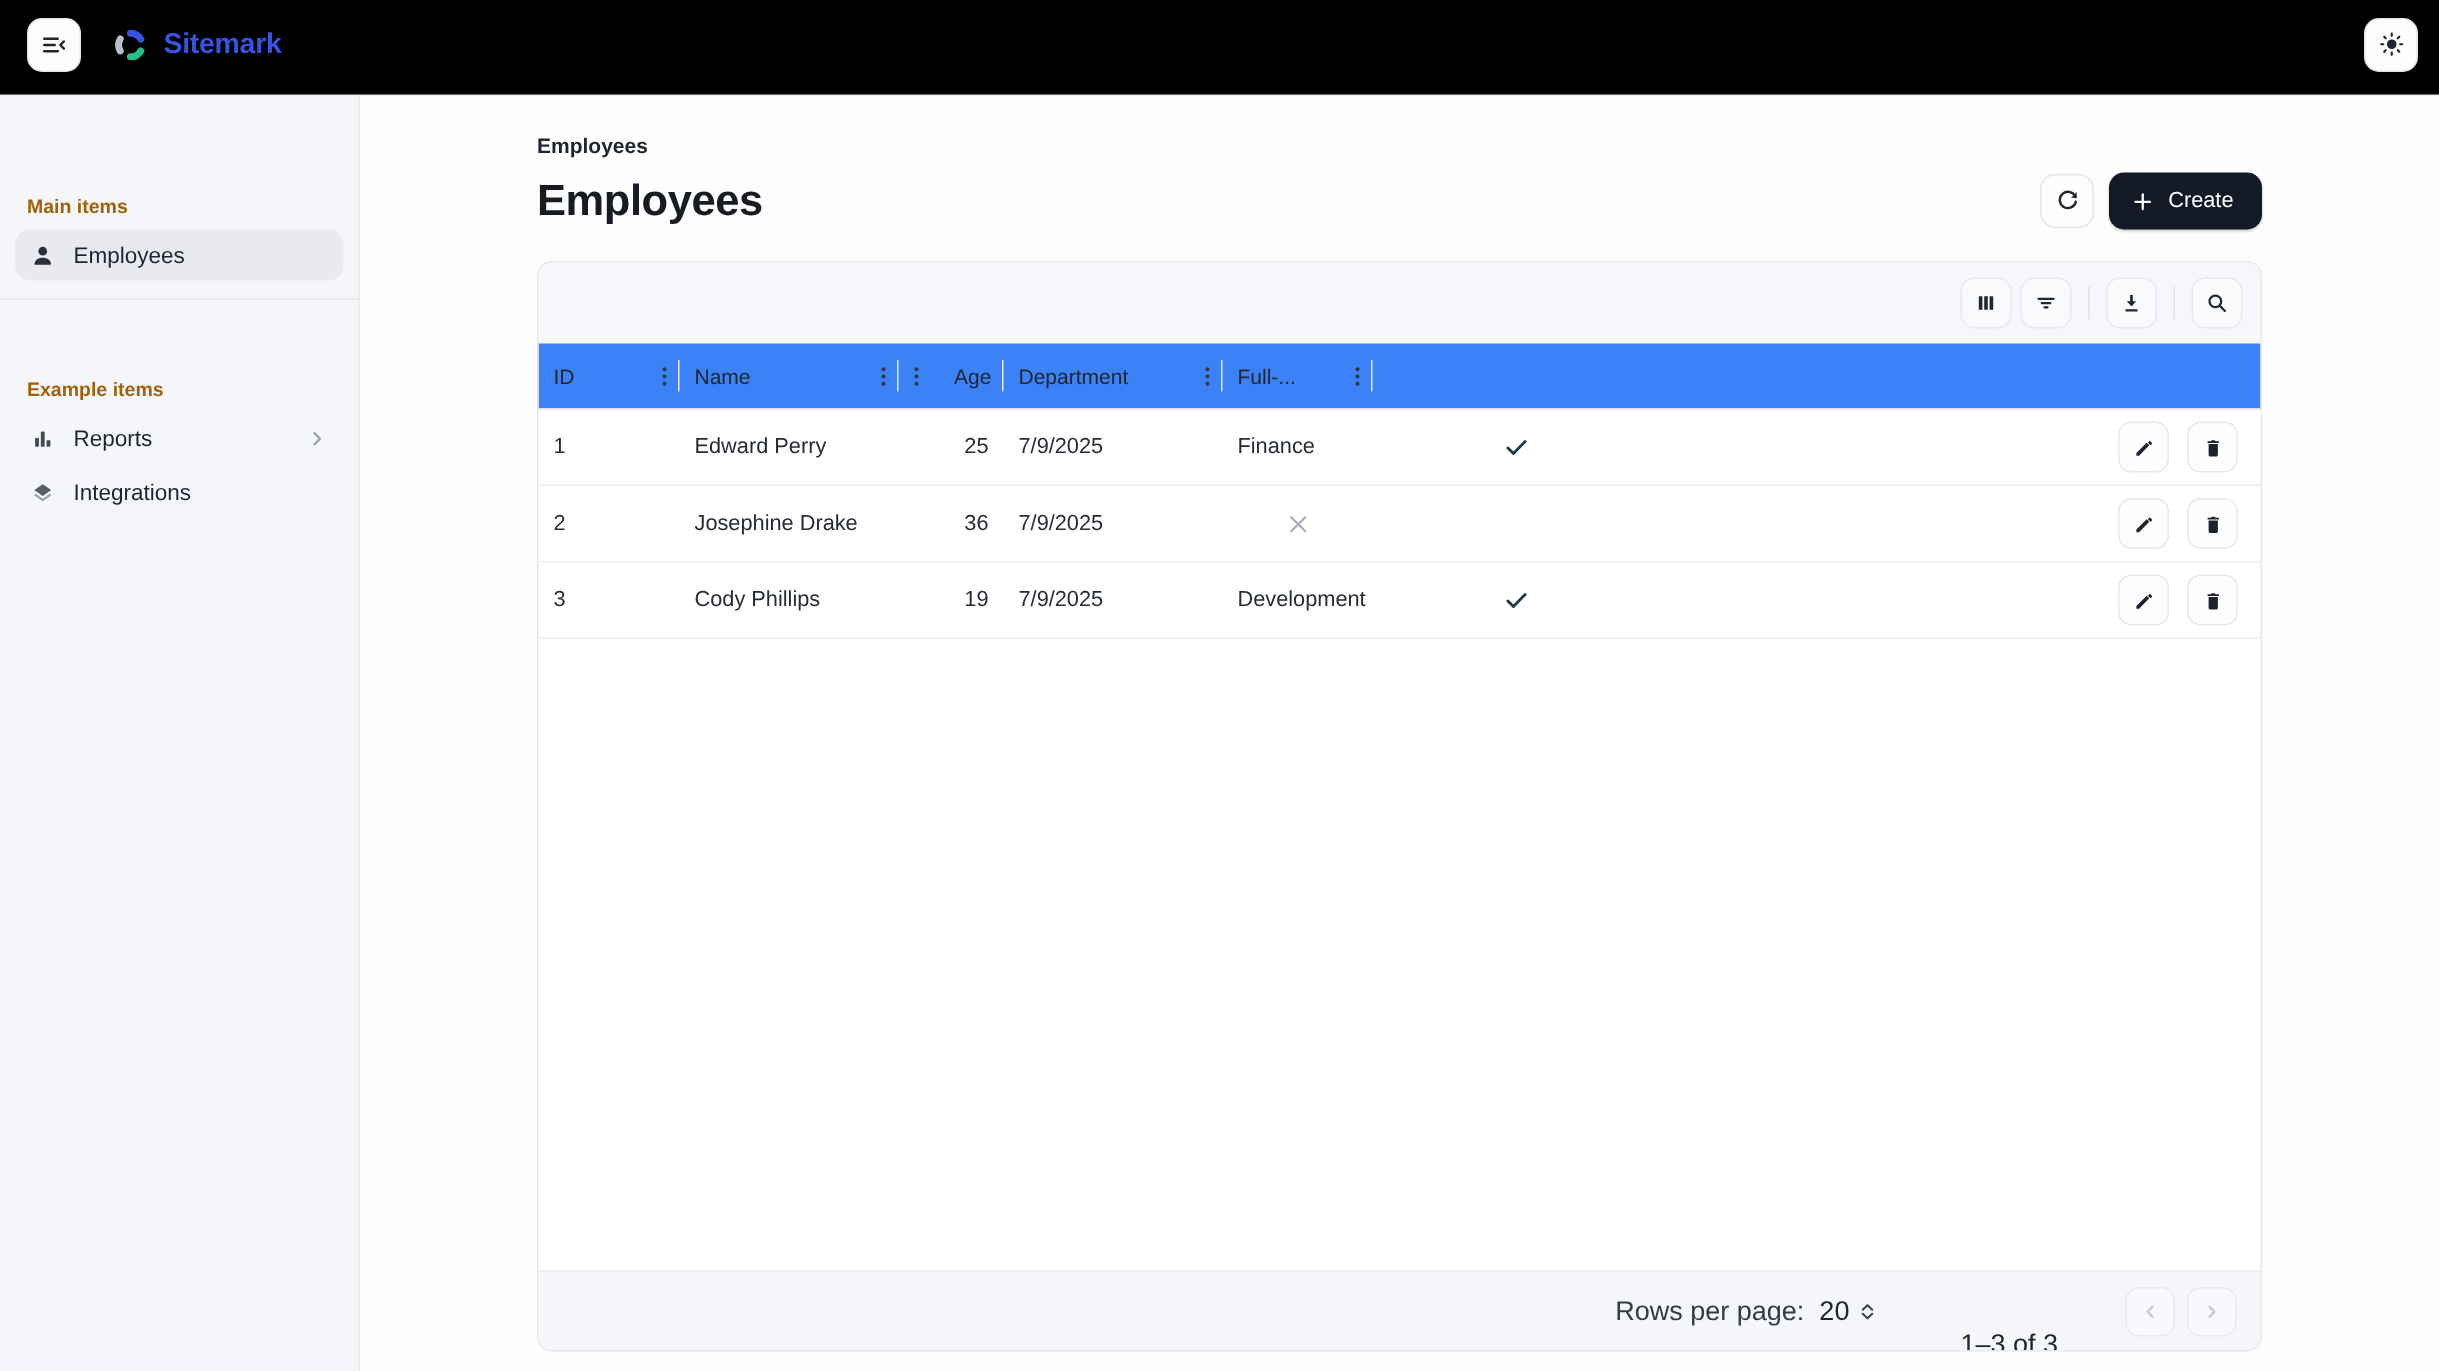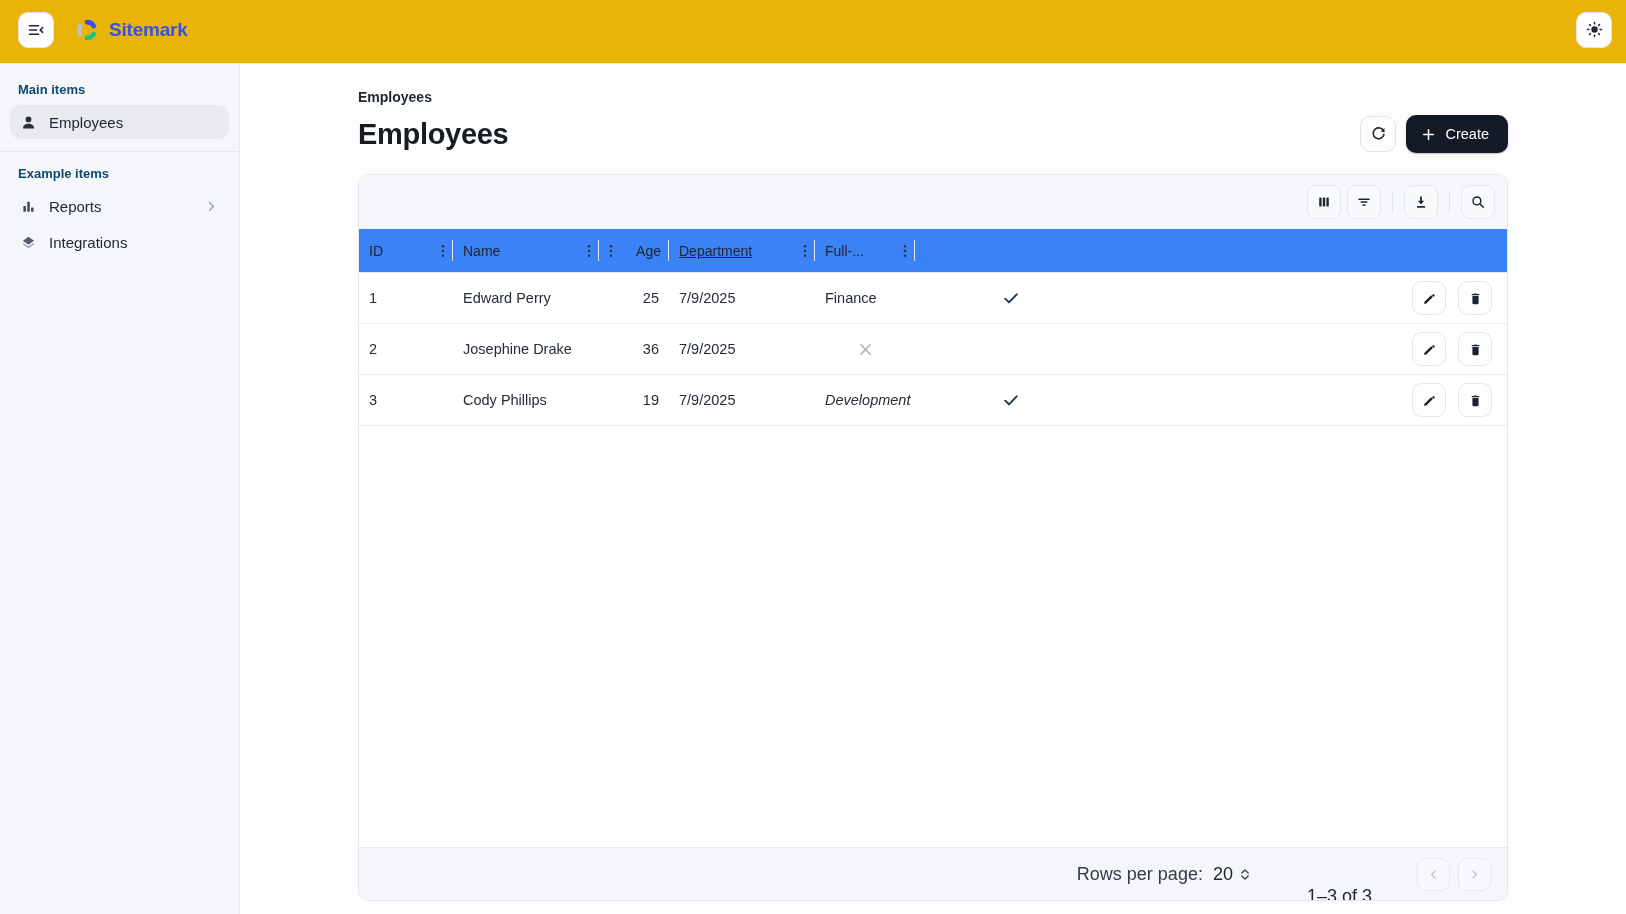--- a/index.html
+++ b/index.html
@@ -6,21 +6,21 @@
   html, body { margin: 0; padding: 0; }
   body {
     width: 1626px; height: 914px; overflow: hidden;
     font-family: "Liberation Sans", sans-serif;
     background: #fdfdfe; color: #21262e;
   }
   svg { display: block; }
 
   
   .topbar {
-    height: 64px; background: #eab308; border-bottom: 1px solid #e7eaf0;
+    height: 64px; background: #000000; border-bottom: 1px solid #e7eaf0;
     display: flex; align-items: center; padding: 0 14px 4px 18px; gap: 12px;
   }
   .sq-btn {
     width: 36px; height: 36px; border: 1px solid #e2e5ec; border-radius: 10px;
     background: #fdfdfe; display: flex; align-items: center; justify-content: center;
     color: #21262e; cursor: pointer; padding: 0;
   }
   .brand { display: flex; align-items: center; gap: 9px; margin-left: 8px; cursor: pointer; }
   .brand-name {
     color: var(--accent, #3654e3); font-weight: 800; font-size: 19px; letter-spacing: -0.2px;
@@ -30,22 +30,23 @@
   .arc-gray  { stroke: #b9c0ca; }
   .topbar-spacer { flex: 1; }
 
   
   .shell { display: flex; height: 850px; }
   .sidebar {
     width: 240px; background: #f5f6fa; border-right: 1px solid #e7eaf0;
     padding: 14px 10px; flex-shrink: 0;
   }
   .section-label {
-    font-size: 13px; font-weight: 700; color: #0c4a6e;
+    font-size: 13px; font-weight: 700; color: #a16207;
     padding: 4px 8px 8px 8px;
+    margin-top: 48px;
   }
   .nav-item {
     display: flex; align-items: center; gap: 12px; height: 34px;
     padding: 0 10px; border-radius: 10px; font-size: 15px; color: #1d2530;
     cursor: pointer; margin-bottom: 2px;
   }
   .nav-item.selected { background: var(--selected-item-bg, #e9eaef); }
   .nav-icon { display: flex; color: #2a3039; }
   .nav-chevron { margin-left: auto; display: flex; color: #9aa2ae; }
   .nav-divider { border-top: 1px solid #e4e6ec; margin: 12px -10px 10px -10px; }
@@ -311,21 +312,21 @@
             <div class="hcell num" style="width: 70px;">
               <span class="hkebab">
                 <svg class="kebab" width="4" height="14" viewBox="0 0 4 14">
                   <circle cx="2" cy="2.2" r="1.3"></circle>
                   <circle cx="2" cy="7" r="1.3"></circle>
                   <circle cx="2" cy="11.8" r="1.3"></circle>
                 </svg>
               </span>
               <span class="hlabel">Age</span>
             </div>
-            <div class="hcell" style="width: 146px; text-decoration: underline;">
+            <div class="hcell" style="width: 146px;">
               <span class="hlabel">Department</span>
               <span class="hkebab">
                 <svg class="kebab" width="4" height="14" viewBox="0 0 4 14">
                   <circle cx="2" cy="2.2" r="1.3"></circle>
                   <circle cx="2" cy="7" r="1.3"></circle>
                   <circle cx="2" cy="11.8" r="1.3"></circle>
                 </svg>
               </span>
             </div>
             <div class="hcell" style="width: 100px; justify-content: flex-end;">
@@ -398,21 +399,21 @@
                     </svg>
                   </span>
                 </button>
               </div>
             </div>
             <div class="row">
               <div class="cell" style="width: 94px;">3</div>
               <div class="cell" style="width: 146px;">Cody Phillips</div>
               <div class="cell num" style="width: 70px;">19</div>
               <div class="cell" style="width: 146px;">7/9/2025</div>
-              <div class="cell" style="width: 146px; font-style: italic;">Development</div>
+              <div class="cell" style="width: 146px;">Development</div>
               <div class="cell bool" style="width: 100px;">
                 <span class="check">
                   <svg width="18" height="18" viewBox="0 0 16 16" fill="none">
                     <path d="M2.9 8.6 6.2 11.9 13.1 4.7" stroke="currentColor" stroke-width="1.7" stroke-linecap="round" stroke-linejoin="round"></path>
                   </svg>
                 </span>
               </div>
               <div class="cell actions">
                 <button class="row-btn">
                   <span>

